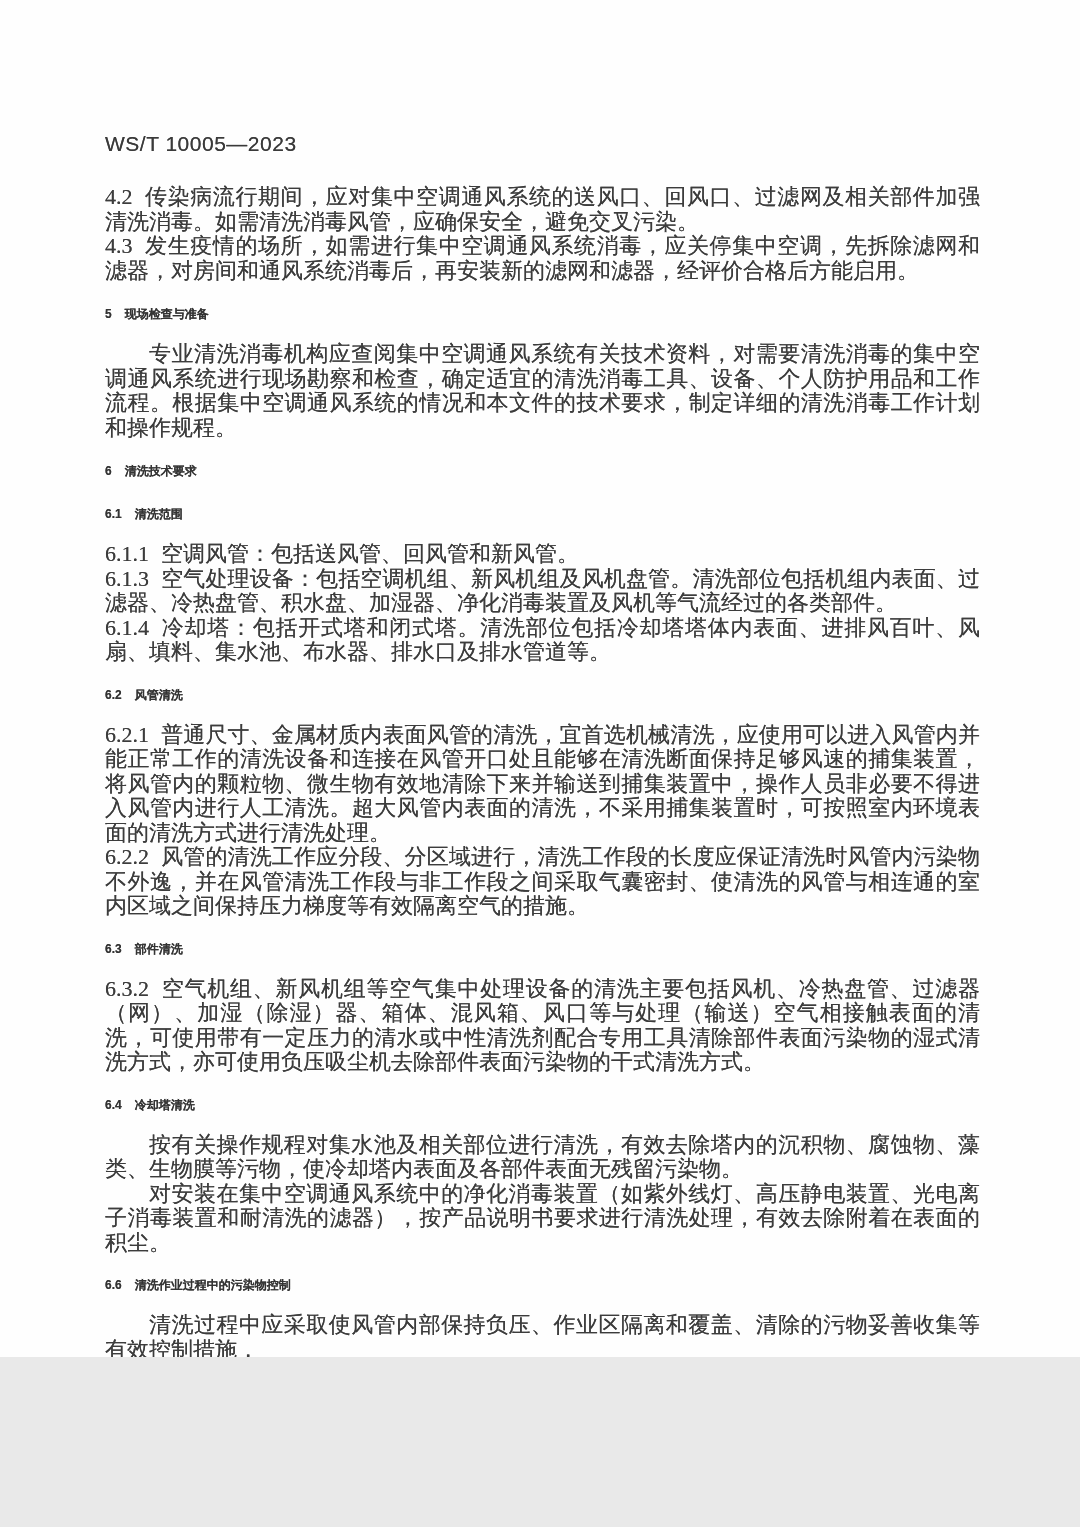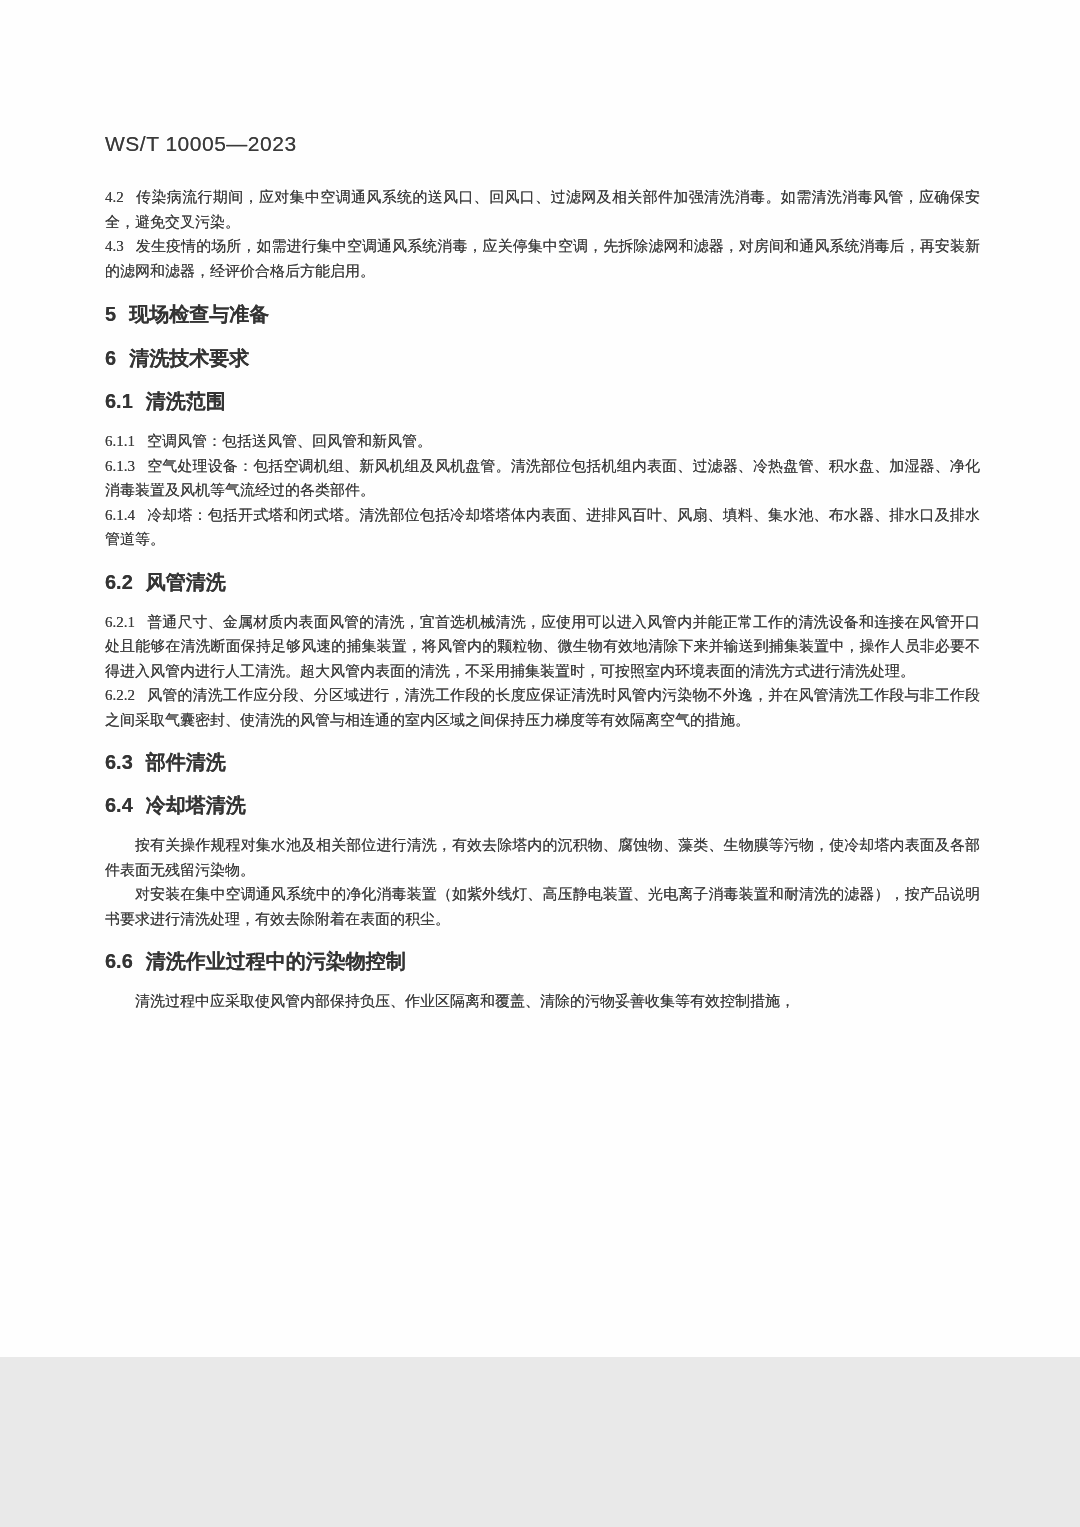--- a/index.html
+++ b/index.html
@@ -19,30 +19,30 @@
   .doc-header {
     font-family: "Liberation Sans", "DejaVu Sans", sans-serif;
     font-size: 21px;
     line-height: 27px;
     letter-spacing: 0.5px;
     color: #3a3a3a;
     margin-bottom: 28px;
   }
   .content p {
     margin: 0;
-    font-size: 15px;
+    font-size: 22px;
     line-height: 24.5px;
     text-align: justify;
   }
   .content .para { text-indent: 2em; }
   .content .clause .num { margin-right: 12px; white-space: nowrap; }
   .heading {
     font-family: "Liberation Sans", "DejaVu Sans", sans-serif;
     font-weight: 700;
-    font-size: 20px;
+    font-size: 12px;
     line-height: 26px;
     color: #343434;
     margin: 17px 0 15px 0;
   }
   .heading.h1 { margin-top: 18px; }
   .heading .num { margin-right: 13px; }
   .page-number {
     position: absolute;
     left: 118px;
     top: 1396px;
@@ -53,29 +53,31 @@
 </head>
 <body>
 
 <div class="page">
   <div class="doc-header">WS/T 10005—2023</div>
 
   <div class="content" id="content">
       <p class="clause"><span class="num">4.2</span><span class="txt">传染病流行期间，应对集中空调通风系统的送风口、回风口、过滤网及相关部件加强清洗消毒。如需清洗消毒风管，应确保安全，避免交叉污染。</span></p>
       <p class="clause"><span class="num">4.3</span><span class="txt">发生疫情的场所，如需进行集中空调通风系统消毒，应关停集中空调，先拆除滤网和滤器，对房间和通风系统消毒后，再安装新的滤网和滤器，经评价合格后方能启用。</span></p>
       <div class="heading h1"><span class="num">5</span><span class="txt">现场检查与准备</span></div>
+      <p class="para"><span class="txt">专业清洗消毒机构应查阅集中空调通风系统有关技术资料，对需要清洗消毒的集中空调通风系统进行现场勘察和检查，确定适宜的清洗消毒工具、设备、个人防护用品和工作流程。根据集中空调通风系统的情况和本文件的技术要求，制定详细的清洗消毒工作计划和操作规程。</span></p>
       <div class="heading h1"><span class="num">6</span><span class="txt">清洗技术要求</span></div>
       <div class="heading h2"><span class="num">6.1</span><span class="txt">清洗范围</span></div>
       <p class="clause"><span class="num">6.1.1</span><span class="txt">空调风管：包括送风管、回风管和新风管。</span></p>
       <p class="clause"><span class="num">6.1.3</span><span class="txt">空气处理设备：包括空调机组、新风机组及风机盘管。清洗部位包括机组内表面、过滤器、冷热盘管、积水盘、加湿器、净化消毒装置及风机等气流经过的各类部件。</span></p>
       <p class="clause"><span class="num">6.1.4</span><span class="txt">冷却塔：包括开式塔和闭式塔。清洗部位包括冷却塔塔体内表面、进排风百叶、风扇、填料、集水池、布水器、排水口及排水管道等。</span></p>
       <div class="heading h2"><span class="num">6.2</span><span class="txt">风管清洗</span></div>
       <p class="clause"><span class="num">6.2.1</span><span class="txt">普通尺寸、金属材质内表面风管的清洗，宜首选机械清洗，应使用可以进入风管内并能正常工作的清洗设备和连接在风管开口处且能够在清洗断面保持足够风速的捕集装置，将风管内的颗粒物、微生物有效地清除下来并输送到捕集装置中，操作人员非必要不得进入风管内进行人工清洗。超大风管内表面的清洗，不采用捕集装置时，可按照室内环境表面的清洗方式进行清洗处理。</span></p>
       <p class="clause"><span class="num">6.2.2</span><span class="txt">风管的清洗工作应分段、分区域进行，清洗工作段的长度应保证清洗时风管内污染物不外逸，并在风管清洗工作段与非工作段之间采取气囊密封、使清洗的风管与相连通的室内区域之间保持压力梯度等有效隔离空气的措施。</span></p>
       <div class="heading h2"><span class="num">6.3</span><span class="txt">部件清洗</span></div>
+      <p class="clause"><span class="num">6.3.2</span><span class="txt">空气机组、新风机组等空气集中处理设备的清洗主要包括风机、冷热盘管、过滤器（网）、加湿（除湿）器、箱体、混风箱、风口等与处理（输送）空气相接触表面的清洗，可使用带有一定压力的清水或中性清洗剂配合专用工具清除部件表面污染物的湿式清洗方式，亦可使用负压吸尘机去除部件表面污染物的干式清洗方式。</span></p>
       <div class="heading h2"><span class="num">6.4</span><span class="txt">冷却塔清洗</span></div>
       <p class="para"><span class="txt">按有关操作规程对集水池及相关部位进行清洗，有效去除塔内的沉积物、腐蚀物、藻类、生物膜等污物，使冷却塔内表面及各部件表面无残留污染物。</span></p>
       <p class="para"><span class="txt">对安装在集中空调通风系统中的净化消毒装置（如紫外线灯、高压静电装置、光电离子消毒装置和耐清洗的滤器），按产品说明书要求进行清洗处理，有效去除附着在表面的积尘。</span></p>
       <div class="heading h2"><span class="num">6.6</span><span class="txt">清洗作业过程中的污染物控制</span></div>
       <p class="para"><span class="txt">清洗过程中应采取使风管内部保持负压、作业区隔离和覆盖、清除的污物妥善收集等有效控制措施，</span></p>
     </div>
 
   <div class="page-number">2</div>
 </div>
 

